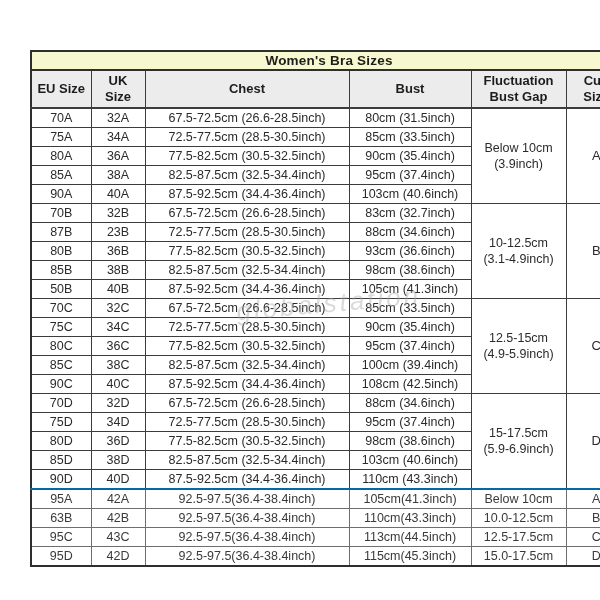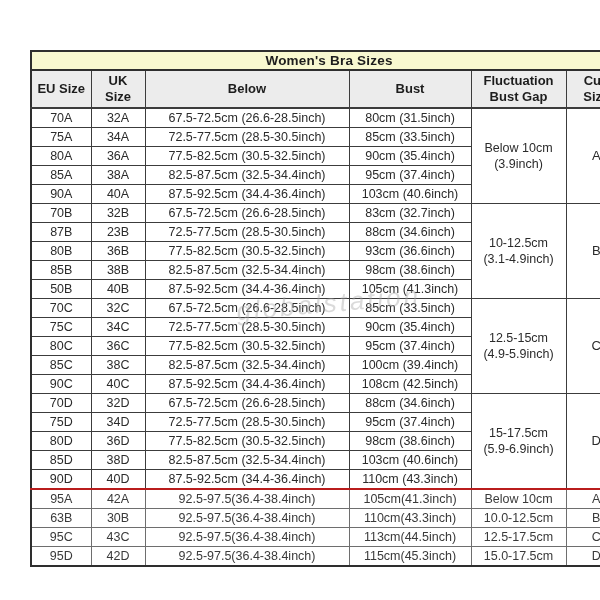--- a/index.html
+++ b/index.html
@@ -27,21 +27,21 @@
     letter-spacing:.2px;
   }
   tr.head-row th{
     background:#ececec;font-weight:bold;font-size:13px;
     height:36px;line-height:16px;white-space:normal;
     border-width:2px 1px 2px 1px;color:#1d1d1d;
   }
   td.fluct{line-height:16px;white-space:normal;font-size:12.5px;}
   td.cup{font-size:13px;}
   tr.alt td{border-color:#6e6e6e;color:#3a3a3a;}
-  tr.alt-first td{border-top:2px solid #b91c1c;}
+  tr.alt-first td{border-top:2px solid #0369a1;}
   .watermark{
     position:absolute;left:208px;top:284px;width:280px;
     font-size:26px;font-style:italic;letter-spacing:3px;
     color:#a9a9a9;opacity:.42;transform:rotate(-5deg);
     pointer-events:none;white-space:nowrap;
   }
 </style>
 </head>
 <body>
 
@@ -62,21 +62,21 @@
       </tr>
       <tr class="head-row" id="col-headers">
           <th>
             <div>EU Size</div>
           </th>
           <th>
             <div>UK</div>
             <div>Size</div>
           </th>
           <th>
-            <div>Below</div>
+            <div>Chest</div>
           </th>
           <th>
             <div>Bust</div>
           </th>
           <th>
             <div>Fluctuation</div>
             <div>Bust Gap</div>
           </th>
           <th>
             <div>Cup</div>
@@ -228,21 +228,21 @@
         <tr class="alt alt-first">
           <td>95A</td>
           <td>42A</td>
           <td>92.5-97.5(36.4-38.4inch)</td>
           <td>105cm(41.3inch)</td>
           <td>Below 10cm</td>
           <td>A</td>
         </tr>
         <tr class="alt">
           <td>63B</td>
-          <td>30B</td>
+          <td>42B</td>
           <td>92.5-97.5(36.4-38.4inch)</td>
           <td>110cm(43.3inch)</td>
           <td>10.0-12.5cm</td>
           <td>B</td>
         </tr>
         <tr class="alt">
           <td>95C</td>
           <td>43C</td>
           <td>92.5-97.5(36.4-38.4inch)</td>
           <td>113cm(44.5inch)</td>

